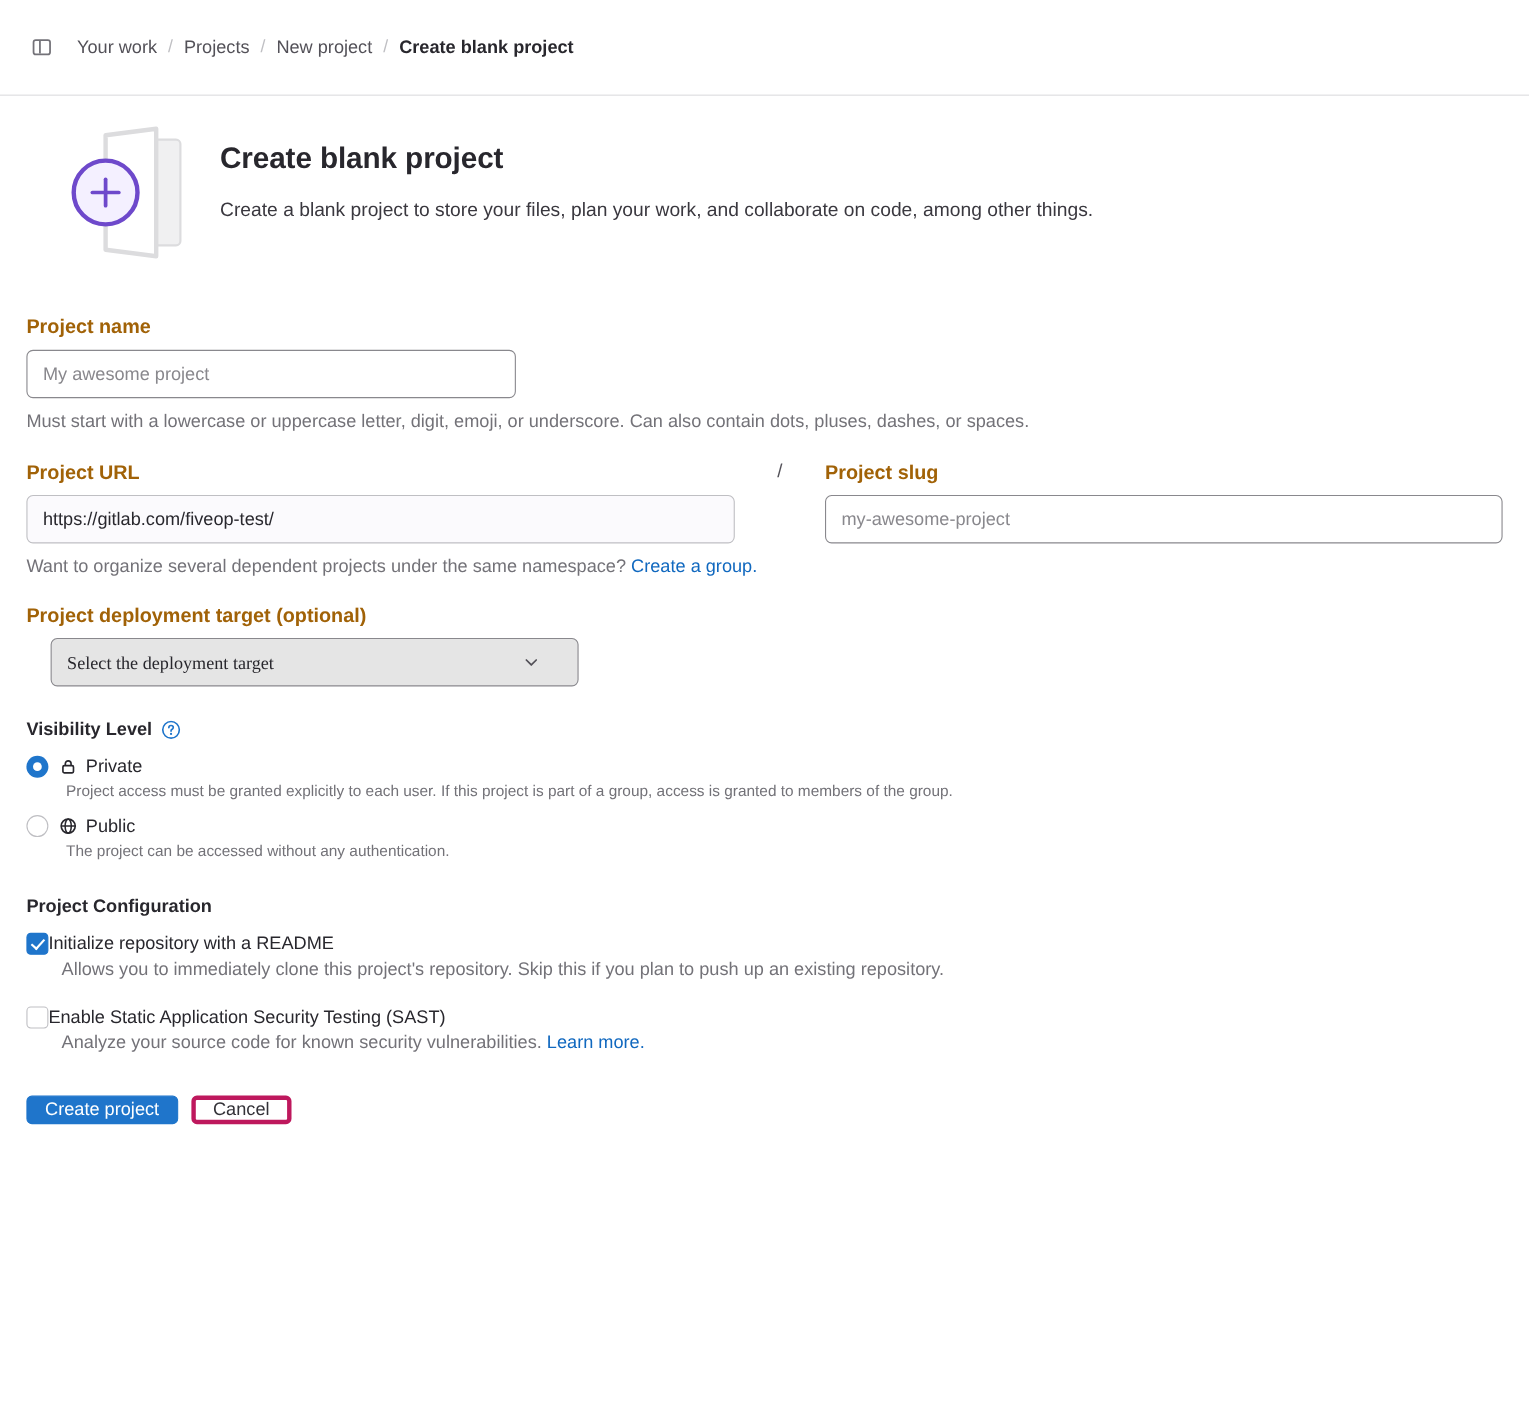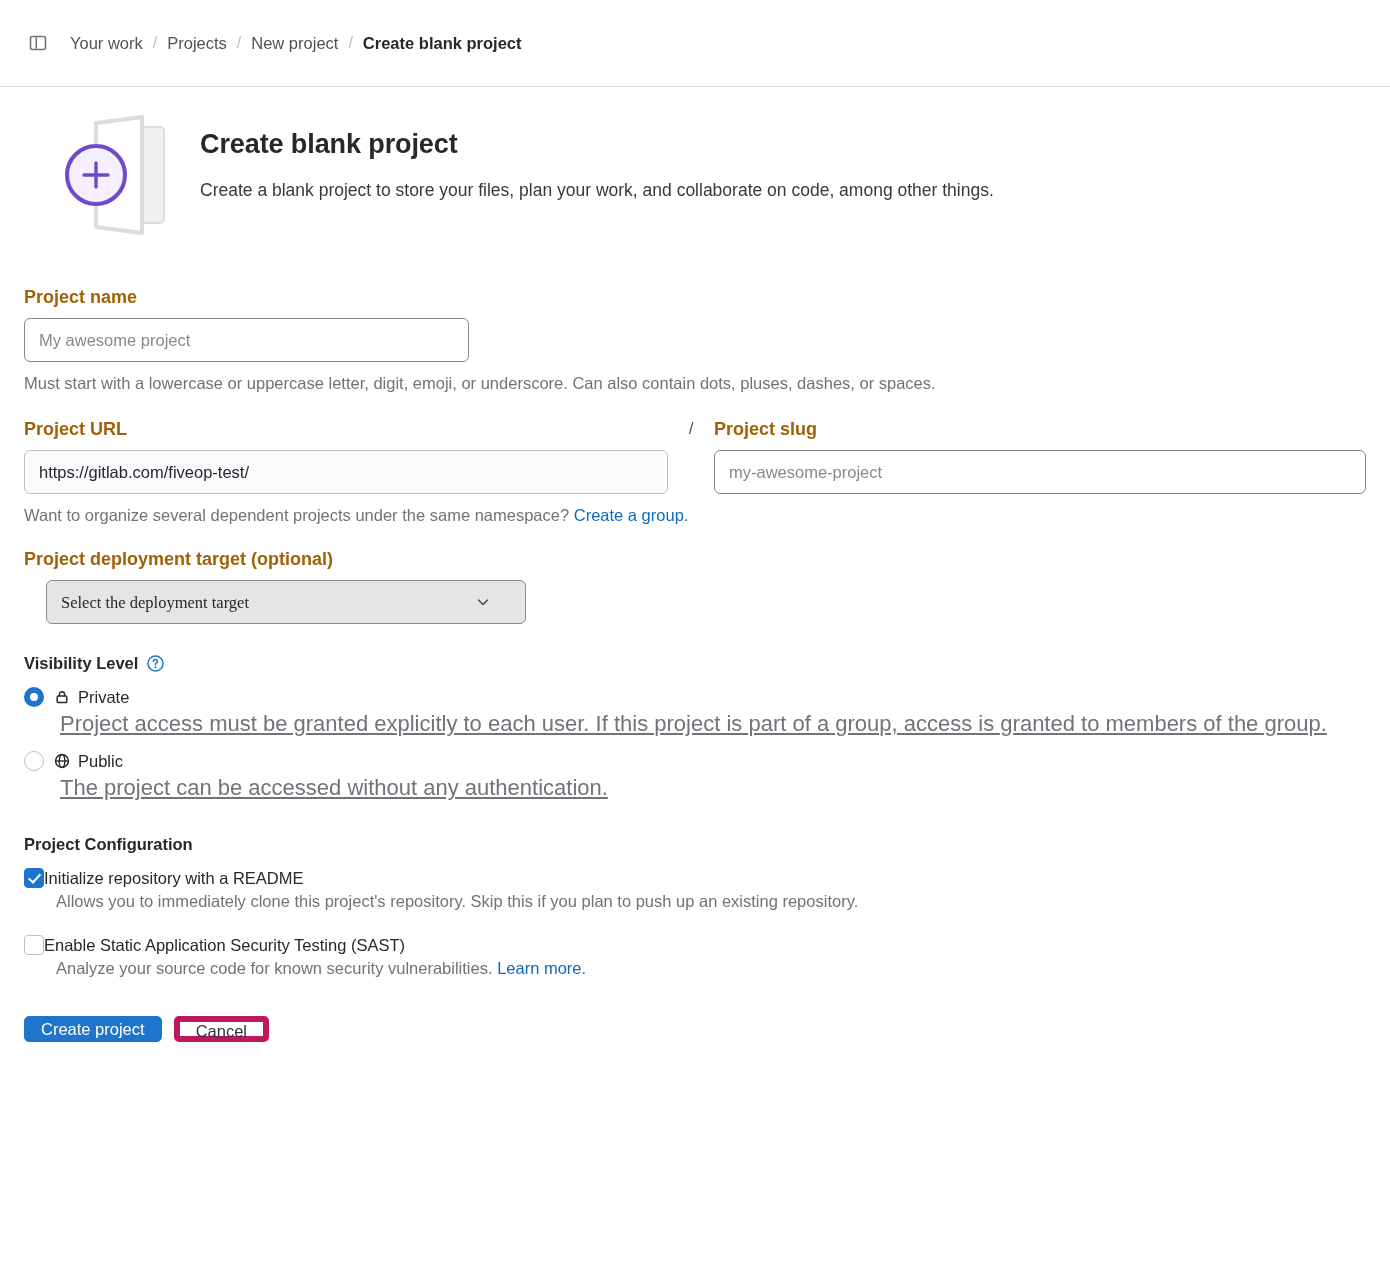--- a/index.html
+++ b/index.html
@@ -121,21 +121,21 @@
 
   .help-text {
     font-size: 16.5px;
     color: #737278;
     margin: 12px 0 0 0;
   }
   .link { color: #1068bf; text-decoration: none; cursor: pointer; }
 
   .url-row {
     display: flex;
-    gap: 0;
+    gap: 18px;
     margin-top: 0;
   }
   .url-col { flex: 0 0 auto; }
   .url-col.left { width: 644px; }
   .url-col.slash {
     width: 46px;
     display: flex;
     justify-content: center;
     padding-bottom: 10px;
     font-size: 17px;
@@ -218,24 +218,23 @@
   }
   .option-label {
     font-size: 16.5px;
     color: #28272d;
     display: flex;
     align-items: center;
     gap: 8px;
     cursor: pointer;
   }
   .option-desc {
-    font-size: 22px;
+    font-size: 14px;
     color: #737278;
     margin: 4px 0 0 36px;
-    text-decoration: underline;
   }
 
   .checkbox {
     width: 20px;
     height: 20px;
     min-width: 20px;
     border-radius: 4px;
     border: 1px solid #bfbfc3;
     background: #fff;
     box-sizing: border-box;
@@ -287,21 +286,21 @@
     cursor: pointer;
     box-sizing: border-box;
   }
   .btn-primary {
     background: #1f75cb;
     border: 1px solid #1f75cb;
     color: #ffffff;
   }
   .btn-secondary {
     background: #ffffff;
-    border: 6px solid #be185d;
+    border: 4px solid #be185d;
     color: #333238;
   }
 </style>
 </head>
 <body>
 
 <div class="breadcrumb-bar">
   <div class="sidebar-toggle">
     <svg width="20" height="20" viewBox="0 0 20 20">
       <rect x="2.5" y="3.5" width="15" height="13" rx="2" fill="none" stroke="#737278" stroke-width="1.6"></rect>

